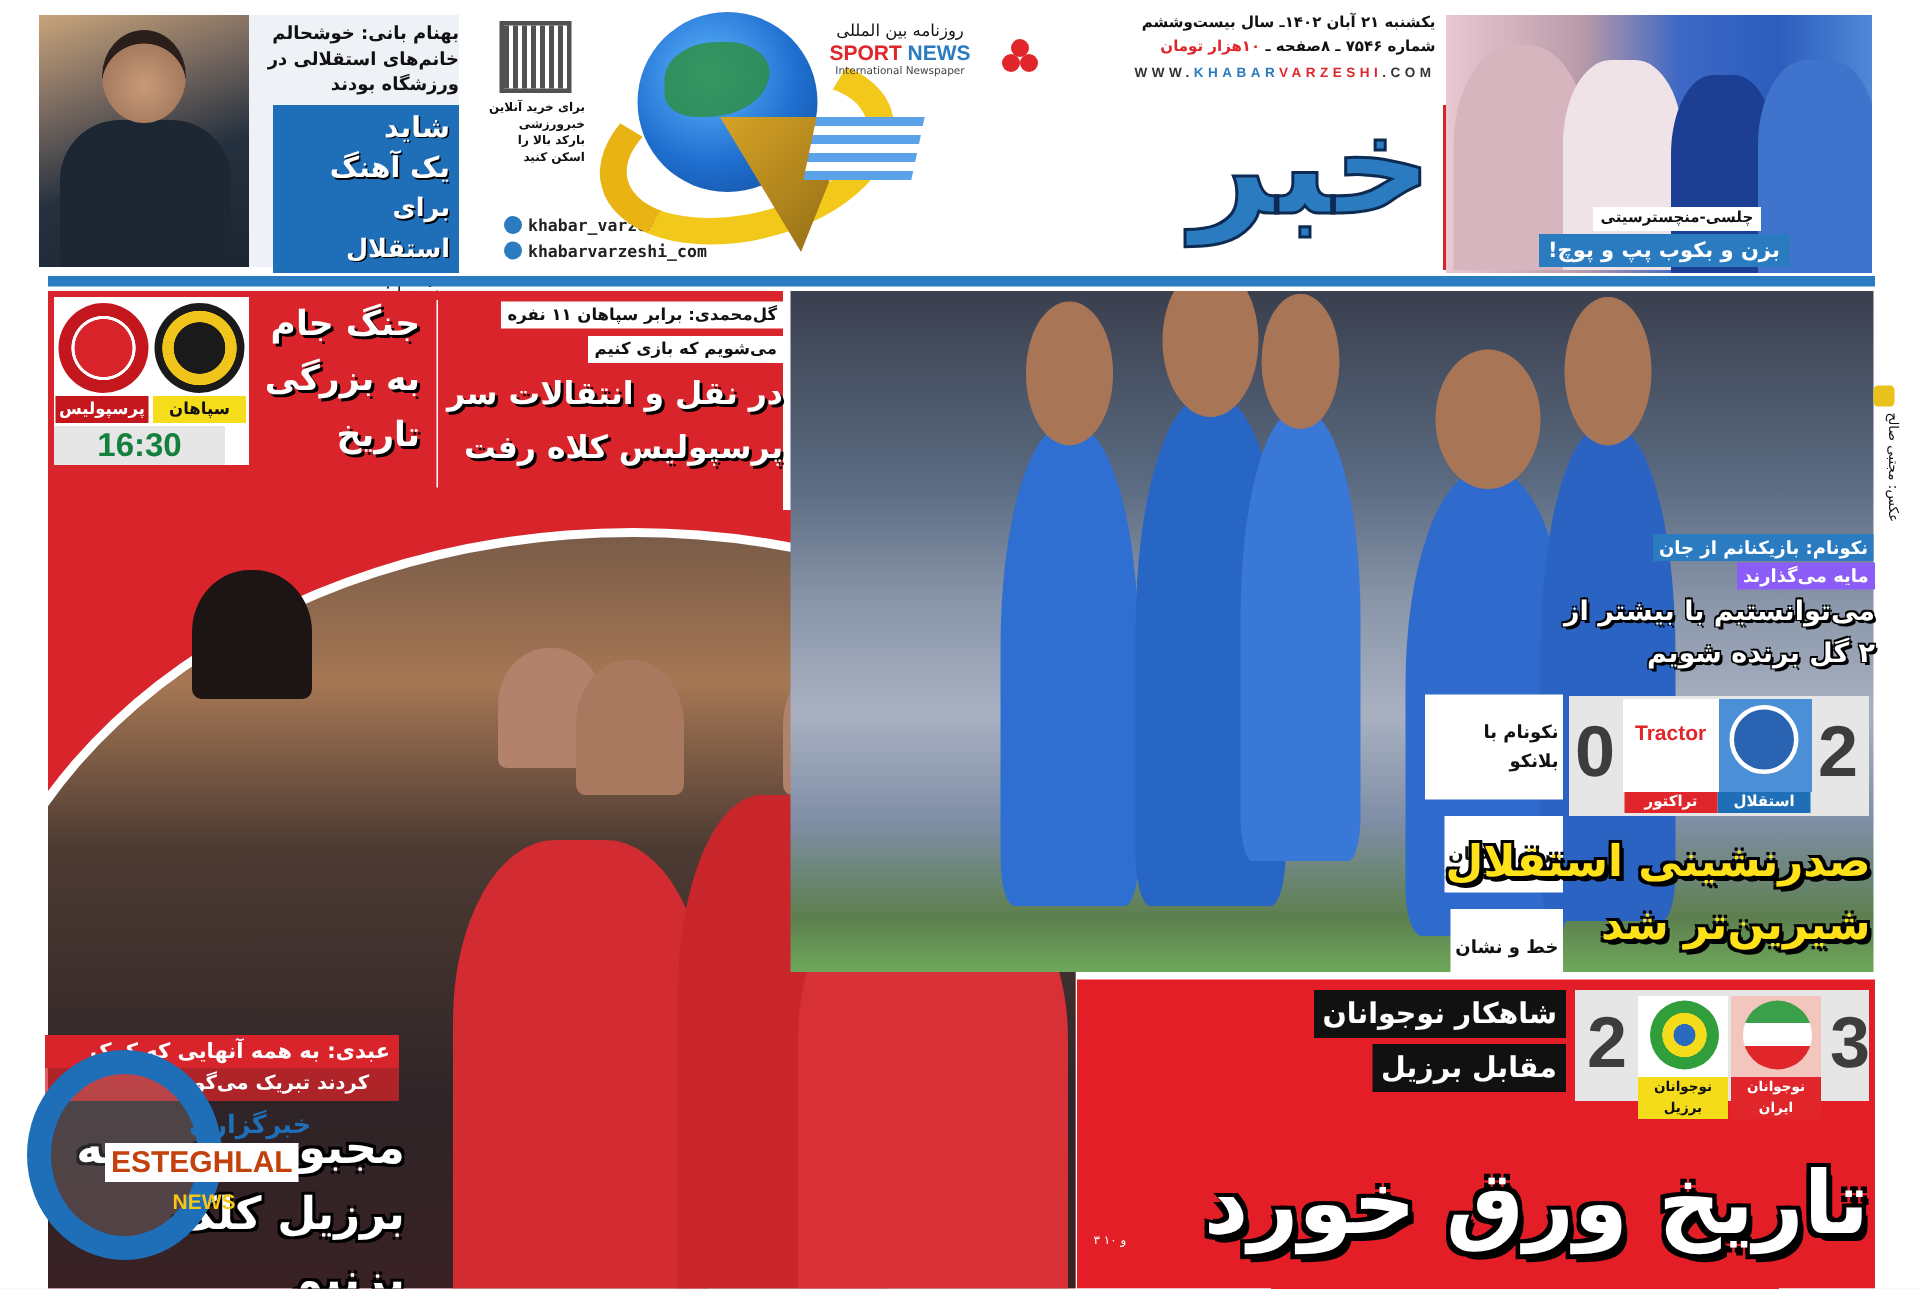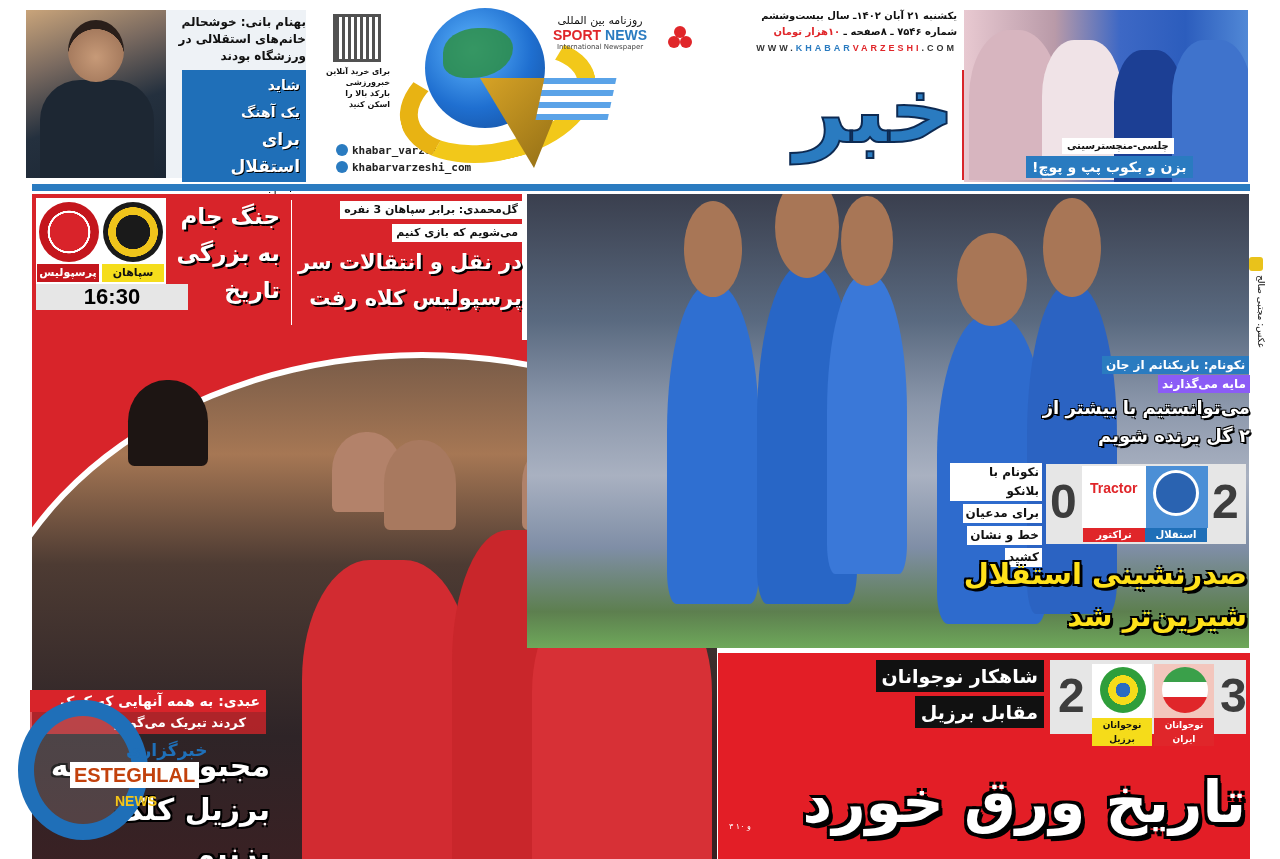--- a/index.html
+++ b/index.html
@@ -9,21 +9,21 @@
 .page{position:absolute;left:0;top:0;width:1280px;height:859px;background:#fff}
 
 
 .hdr-line{position:absolute;left:32px;top:184px;width:1218px;height:7px;background:#2a7bc0}
 .promo-left{position:absolute;left:26px;top:10px;width:280px;height:168px;background:#eef2f6}
 .promo-left .photo{position:absolute;left:0;top:0;width:140px;height:168px;background:linear-gradient(160deg,#c9a47a 0%,#7a6a60 30%,#24303e 60%,#1b2633 100%)}
 .promo-left .photo .head{position:absolute;left:42px;top:10px;width:56px;height:62px;border-radius:50%;background:radial-gradient(circle at 50% 60%,#c79a78 0,#a67b5e 60%,#2a1f1a 61%)}
 .promo-left .photo .body{position:absolute;left:14px;top:70px;width:114px;height:98px;border-radius:40px 40px 0 0;background:#1d2733}
 .promo-left .kicker{position:absolute;right:0;top:4px;width:142px;font-size:12px;font-weight:bold;color:#111;line-height:17px}
 .promo-left .title-box{position:absolute;right:0;top:60px;width:124px;height:112px;background:#1f6fb8;padding:2px 6px}
-.promo-left .title-box div{color:#fff;font-weight:bold;font-size:14px;line-height:27px;text-shadow:1px 1px 0 #000}
+.promo-left .title-box div{color:#fff;font-weight:bold;font-size:19px;line-height:27px;text-shadow:1px 1px 0 #000}
 
 .qr{position:absolute;left:333px;top:14px;width:48px;height:48px;background:
  repeating-linear-gradient(90deg,#333 0 3px,#fff 3px 6px),#fff;opacity:.85;border:3px solid #333}
 .qr-text{position:absolute;left:326px;top:66px;width:64px;font-size:8px;line-height:11px;color:#111;font-weight:bold}
 .social{position:absolute;left:336px;top:142px;font-family:"DejaVu Sans Mono",monospace;font-size:11px;font-weight:bold;color:#222;line-height:17px}
 .social .ic{display:inline-block;width:12px;height:12px;border-radius:50%;background:#2a7bc0;vertical-align:-2px;margin-right:4px}
 
 .globe{position:absolute;left:425px;top:8px;width:120px;height:120px;border-radius:50%;background:radial-gradient(circle at 40% 35%,#5fb7ff 0,#1f6fd0 55%,#134a96 100%)}
 .globe .land{position:absolute;left:18px;top:20px;width:70px;height:50px;border-radius:50% 40% 60% 30%;background:#2c8f3c;opacity:.8}
 .swoosh{position:absolute;left:398px;top:40px;width:200px;height:120px;border-radius:50%;border:18px solid #f2c81a;border-left-color:#e8b313;border-top-color:transparent;transform:rotate(-14deg)}
@@ -59,21 +59,21 @@
 
 
 .red-panel{position:absolute;left:32px;top:194px;width:490px;height:152px;background:#d8242a}
 .match-box{position:absolute;left:36px;top:198px;width:130px;height:112px;background:#fff}
 .match-box .logo{position:absolute;top:4px;width:60px;height:60px;border-radius:50%}
 .match-box .logo.perse{left:3px;background:radial-gradient(circle,#d9232a 0 45%,#fff 46% 50%,#c4161d 51%)}
 .match-box .logo.sep{left:67px;background:radial-gradient(circle,#1a1a1a 0 40%,#f0c41b 41% 58%,#1a1a1a 59%)}
 .match-box .name{position:absolute;top:66px;width:62px;font-size:11px;font-weight:bold;text-align:center;line-height:18px}
 .match-box .name.perse{left:1px;background:#c4161d;color:#fff}
 .match-box .name.sep{left:66px;background:#f5dd1c;color:#111}
-.match-box .time{position:absolute;left:0;top:86px;width:152px;height:26px;background:#e6e6e6;text-align:center;font-family:"Liberation Sans",sans-serif;font-weight:bold;font-size:22px;color:#000000;line-height:26px}
+.match-box .time{position:absolute;left:0;top:86px;width:114px;height:26px;background:#e6e6e6;text-align:center;font-family:"Liberation Sans",sans-serif;font-weight:bold;font-size:22px;color:#15803d;line-height:26px}
 .cup-title{position:absolute;left:168px;top:198px;width:112px}
 .cup-title div{color:#fff;font-weight:bold;font-size:23px;line-height:37px;text-shadow:2px 2px 0 #000}
 .vsep{position:absolute;left:291px;top:200px;width:1px;height:125px;background:#fff}
 .transfer{position:absolute;left:296px;top:198px;width:226px}
 .transfer .kick{display:inline-block;background:#fff;color:#111;font-size:11px;font-weight:bold;padding:0 4px;line-height:18px;margin-bottom:2px}
 .transfer .big{color:#fff;font-weight:bold;font-size:21px;line-height:36px;text-shadow:2px 2px 0 #000}
 
 
 .red-photo{position:absolute;left:32px;top:340px;width:685px;height:519px;background:#d8242a;overflow:hidden}
 .red-photo .arc{position:absolute;left:-60px;top:12px;width:900px;height:700px;border-radius:50%;background:linear-gradient(180deg,#7a5c48 0%,#a67754 14%,#4d3b33 30%,#2e2427 55%,#4a1c1e 100%);border:6px solid #fff}
@@ -105,21 +105,21 @@
 .score-box .num{position:absolute;top:8px;font-family:"Liberation Sans",sans-serif;font-weight:bold;font-size:48px;color:#3d3d3d;line-height:60px}
 .score-box .team{position:absolute;top:2px;width:64px;height:62px}
 .score-box .team.est{left:98px;background:#4b8fd6}
 .score-box .team.est i{position:absolute;left:9px;top:4px;width:46px;height:46px;border-radius:50%;border:3px solid #fff;background:#2a63b1}
 .score-box .team.tra{left:36px;background:#fff}
 .score-box .team.tra i{position:absolute;left:8px;top:14px;font-family:"Liberation Sans",sans-serif;font-style:normal;font-weight:bold;font-size:14px;color:#e0262a}
 .score-box .lbl{position:absolute;top:64px;width:62px;font-size:10px;font-weight:bold;color:#fff;text-align:center;line-height:14px}
 .score-box .lbl.est{left:99px;background:#1f6fb8}
 .score-box .lbl.tra{left:37px;background:#e0262a}
 .side-note{position:absolute;left:950px;top:463px;width:92px;text-align:right}
-.side-note span{display:inline-block;background:#fff;color:#111;font-size:12px;font-weight:bold;line-height:19px;padding:0 3px;margin-bottom:1px}
+.side-note span{display:inline-block;background:#fff;color:#111;font-size:12px;font-weight:bold;line-height:19px;padding:16px 3px;margin-bottom:11px}
 .yellow-big{position:absolute;left:935px;top:553px;width:312px;color:#ffe11a;font-weight:bold;font-size:29px;line-height:42px;text-shadow:-2px -2px 0 #000,2px -2px 0 #000,-2px 2px 0 #000,2px 2px 0 #000,3px 3px 0 #000}
 
 
 .red-bottom{position:absolute;left:718px;top:653px;width:532px;height:206px;background:#e31e26}
 .iran-box{position:absolute;left:1050px;top:660px;width:196px;height:74px;background:#e6e6e6}
 .iran-box .num{position:absolute;top:6px;font-family:"Liberation Sans",sans-serif;font-weight:bold;font-size:48px;color:#3d3d3d;line-height:60px}
 .iran-box .flag{position:absolute;top:4px;width:60px;height:54px}
 .iran-box .flag.ir{left:104px;background:#f3c6bd}
 .iran-box .flag.ir i{position:absolute;left:8px;top:3px;width:46px;height:46px;border-radius:50%;background:linear-gradient(180deg,#3aa04a 0 33%,#fff 33% 66%,#e0262a 66%)}
 .iran-box .flag.br{left:42px;background:#fff}
@@ -206,21 +206,21 @@
     <div class="name sep">سپاهان</div>
     <div class="time">16:30</div>
   </div>
   <div class="cup-title rtl">
     <div>جنگ جام</div>
     <div>به بزرگی</div>
     <div>تاریخ</div>
   </div>
   <div class="vsep"></div>
   <div class="transfer rtl">
-    <div><span class="kick">گل‌محمدی: برابر سپاهان 3 نفره</span></div>
+    <div><span class="kick">گل‌محمدی: برابر سپاهان ۱۱ نفره</span></div>
     <div><span class="kick">می‌شویم که بازی کنیم</span></div>
     <div class="big">در نقل و انتقالات سر</div>
     <div class="big">پرسپولیس کلاه رفت</div>
   </div>
 
   <div class="red-photo">
     <div class="arc"></div>
     <div class="reds" style="left:270px;top:220px;width:170px;height:300px;border-radius:40% 40% 0 0"></div>
     <div class="reds" style="left:420px;top:190px;width:140px;height:330px;border-radius:40% 40% 0 0;background:#c9262b"></div>
     <div class="reds" style="left:500px;top:240px;width:180px;height:280px;border-radius:40% 40% 0 0;background:#d73036"></div>

